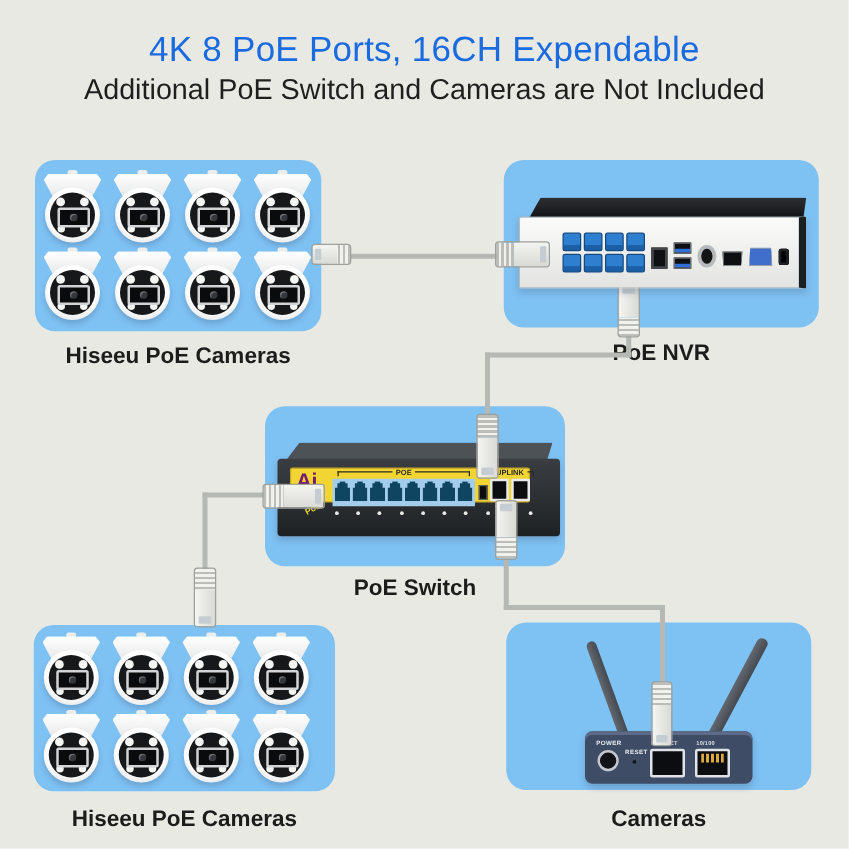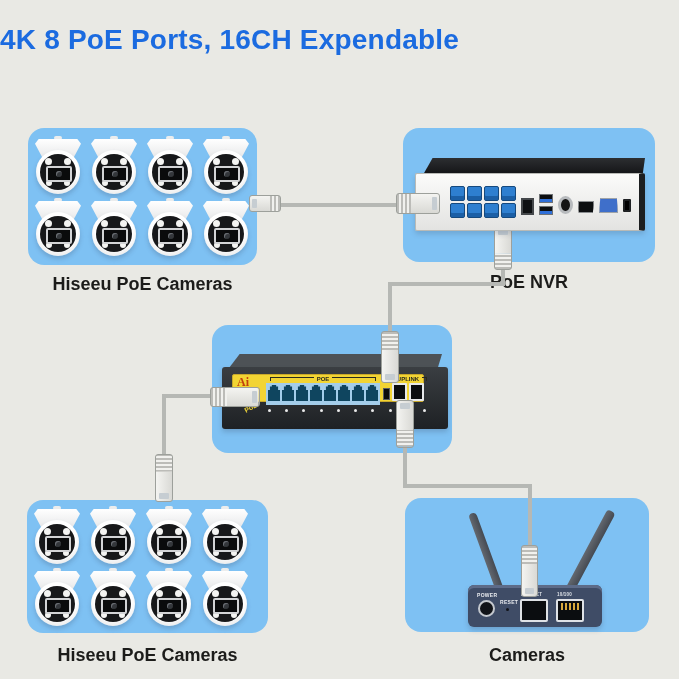--- a/index.html
+++ b/index.html
@@ -1,21 +1,21 @@
 <!DOCTYPE html>
 <html><head>
 <meta charset="utf-8">
 <style>
   html,body{margin:0;padding:0;}
   body{font-family:"Liberation Sans",sans-serif;}
   #canvas{position:relative;width:679px;height:679px;background:#e9e9e4;overflow:hidden;}
 
   
-  .title{position:absolute;left:0;top:24px;width:679px;
-         font-size:28px;font-weight:700;color:#1b6be0;letter-spacing:.2px;}
+  .title{position:absolute;left:0;top:24px;width:679px;text-align:center;
+         font-size:28px;font-weight:400;color:#1b6be0;letter-spacing:.2px;}
   .subtitle{position:absolute;left:0;top:58px;width:679px;text-align:center;
          font-size:23px;font-weight:500;color:#1f1f1d;}
 
   
   .bluebox{position:absolute;background:#7ec1f3;border-radius:16px;z-index:1;}
   .nodelabel{position:absolute;text-align:center;font-size:18px;font-weight:600;color:#1c1c1a;z-index:2;}
 
   
   .wire{position:absolute;background:#b6b8b4;z-index:3;}
   .plug{position:absolute;border:1px solid #9da09b;border-radius:3px;z-index:5;box-sizing:border-box;}
@@ -75,21 +75,21 @@
             box-shadow:inset 0 0 0 2px #1f2224, inset 0 0 0 4px #000;}
 
   
   .sw{position:absolute;left:222px;top:352px;width:226px;height:88px;z-index:4;}
   .sw-top{position:absolute;left:7px;top:2px;width:213px;height:14px;background:#4d5256;
           clip-path:polygon(0 100%,5% 0,100% 0,98% 100%);}
   .sw-body{position:absolute;left:0;top:15px;width:226px;height:62px;border-radius:3px;
            background:linear-gradient(#3a3e42,#1e2124);box-shadow:0 3px 5px rgba(70,90,120,.3);}
   .sw-panel{position:absolute;left:10px;top:22px;width:192px;height:28px;background:#f2d433;
             border:1px solid #c8a82b;border-radius:2px;box-sizing:border-box;}
-  .sw-brand{position:absolute;left:15px;top:23px;font-size:12px;font-weight:700;color:#c2410c;z-index:2;font-family:Liberation Serif, serif;}
+  .sw-brand{position:absolute;left:15px;top:23px;font-size:17px;font-weight:700;color:#701a75;z-index:2;}
   .bracket{position:absolute;display:flex;align-items:center;font-size:6px;font-weight:700;color:#2a2a20;z-index:2;}
   .bracket:before,.bracket:after{content:"";flex:1;border-top:1px solid #2a2a20;height:3px;}
   .bracket:before{border-left:1px solid #2a2a20;}
   .bracket:after{border-right:1px solid #2a2a20;}
   .bracket span{padding:0 3px;}
   .br-poe{left:48px;top:24px;width:106px;}
   .br-uplink{left:167px;top:24px;width:38px;}
   .sw-strip{position:absolute;left:44px;top:31px;width:114px;height:22px;background:#a3cdea;
             display:flex;align-items:flex-start;gap:2px;padding:2px;box-sizing:border-box;z-index:1;}
   .sw-port{width:12px;height:16px;background:#0f405c;background:#0f455f;
@@ -125,29 +125,31 @@
            background:repeating-linear-gradient(90deg,#d9a93c 0 2px,#0b0d10 2px 4px);}
   .rt-port-label{position:absolute;top:7px;font-size:4.5px;font-weight:700;color:#dfe3e8;letter-spacing:.2px;}
   .rt-wan-label{left:53px;} .rt-lan-label{left:89px;}
 </style>
 </head>
 <body>
 
 <div id="canvas">
 
   <div class="title">4K 8 PoE Ports, 16CH Expendable</div>
+  <div class="subtitle">Additional PoE Switch and Cameras are Not Included</div>
 
   <div class="bluebox" style="left:28px;top:128px;width:229px;height:137px;"></div>
   <div class="bluebox" style="left:403px;top:128px;width:252px;height:134px;"></div>
   <div class="bluebox" style="left:212px;top:325px;width:240px;height:128px;"></div>
   <div class="bluebox" style="left:27px;top:500px;width:241px;height:133px;"></div>
   <div class="bluebox" style="left:405px;top:498px;width:244px;height:134px;"></div>
 
   <div class="nodelabel" style="left:28px;top:274px;width:229px;">Hiseeu PoE Cameras</div>
   <div class="nodelabel" style="left:403px;top:272px;width:252px;">PoE NVR</div>
+  <div class="nodelabel" style="left:212px;top:460px;width:240px;">PoE Switch</div>
   <div class="nodelabel" style="left:27px;top:645px;width:241px;">Hiseeu PoE Cameras</div>
   <div class="nodelabel" style="left:405px;top:645px;width:244px;">Cameras</div>
 
   <div class="wire" style="left:278px;top:203px;width:122px;height:4px;"></div>
   <div class="plug plug-left" style="left:249px;top:195px;width:32px;height:17px;"></div>
   <div class="plug plug-right" style="left:396px;top:193px;width:44px;height:21px;z-index:7;"></div>
 
   <div class="wire" style="left:501px;top:266px;width:4px;height:20px;"></div>
   <div class="wire" style="left:388px;top:282px;width:117px;height:4px;"></div>
   <div class="wire" style="left:388px;top:282px;width:4px;height:52px;"></div>

